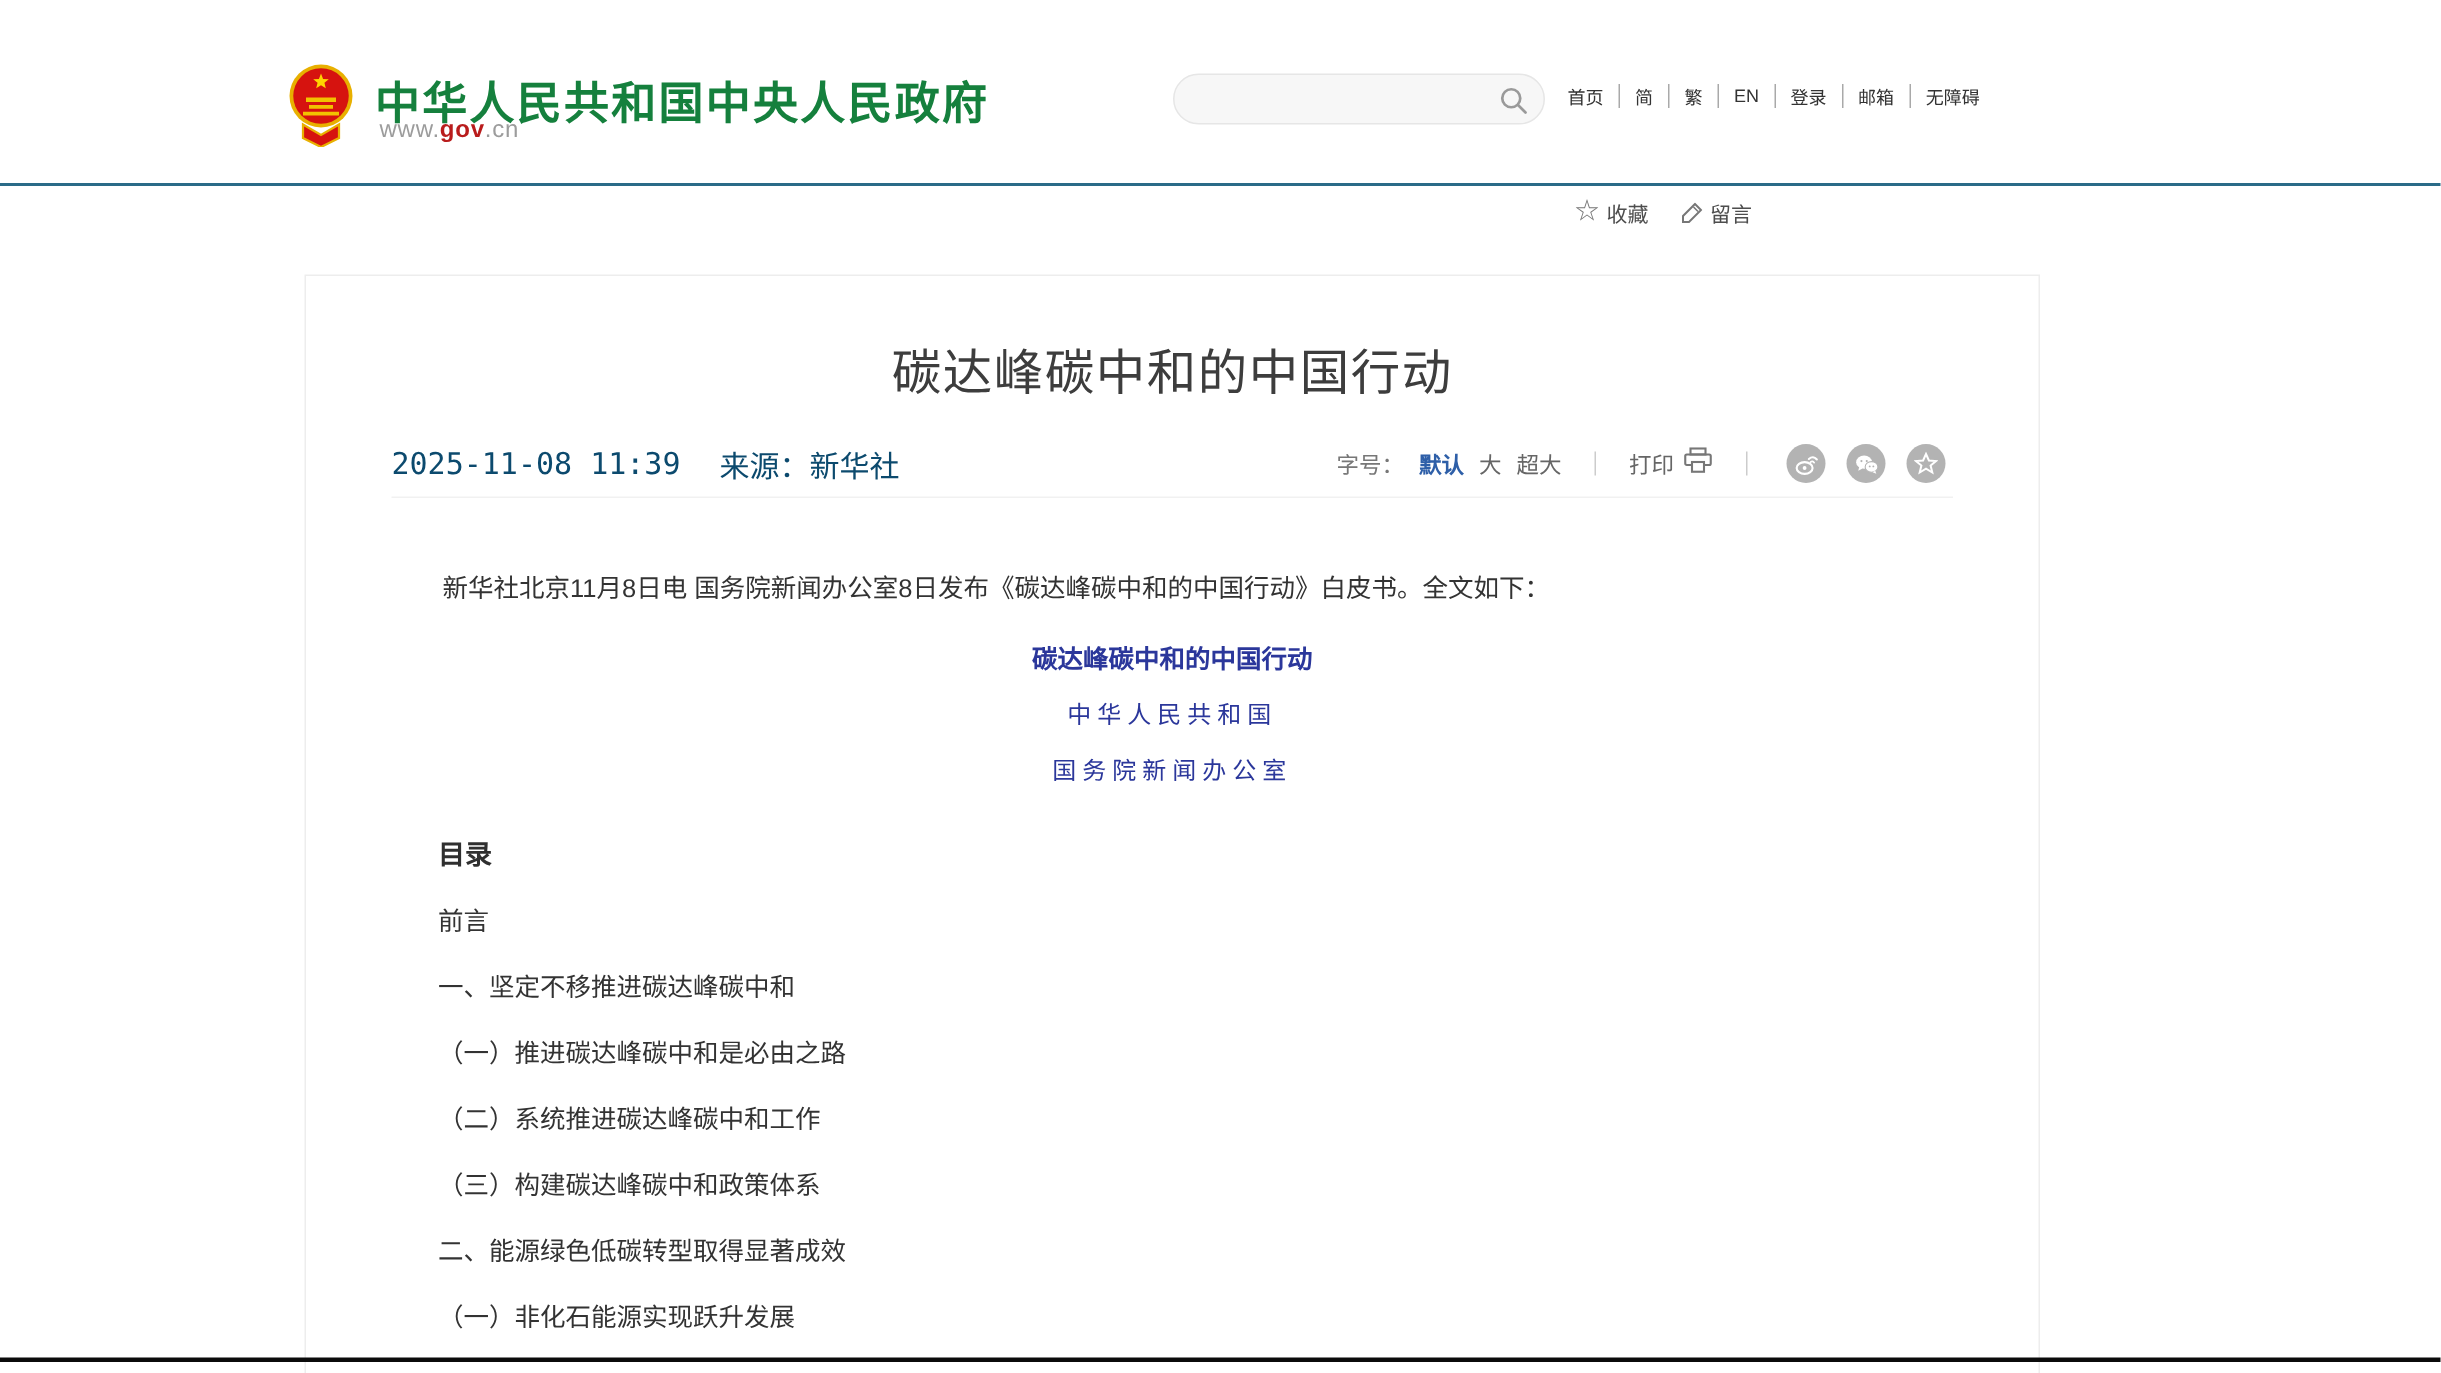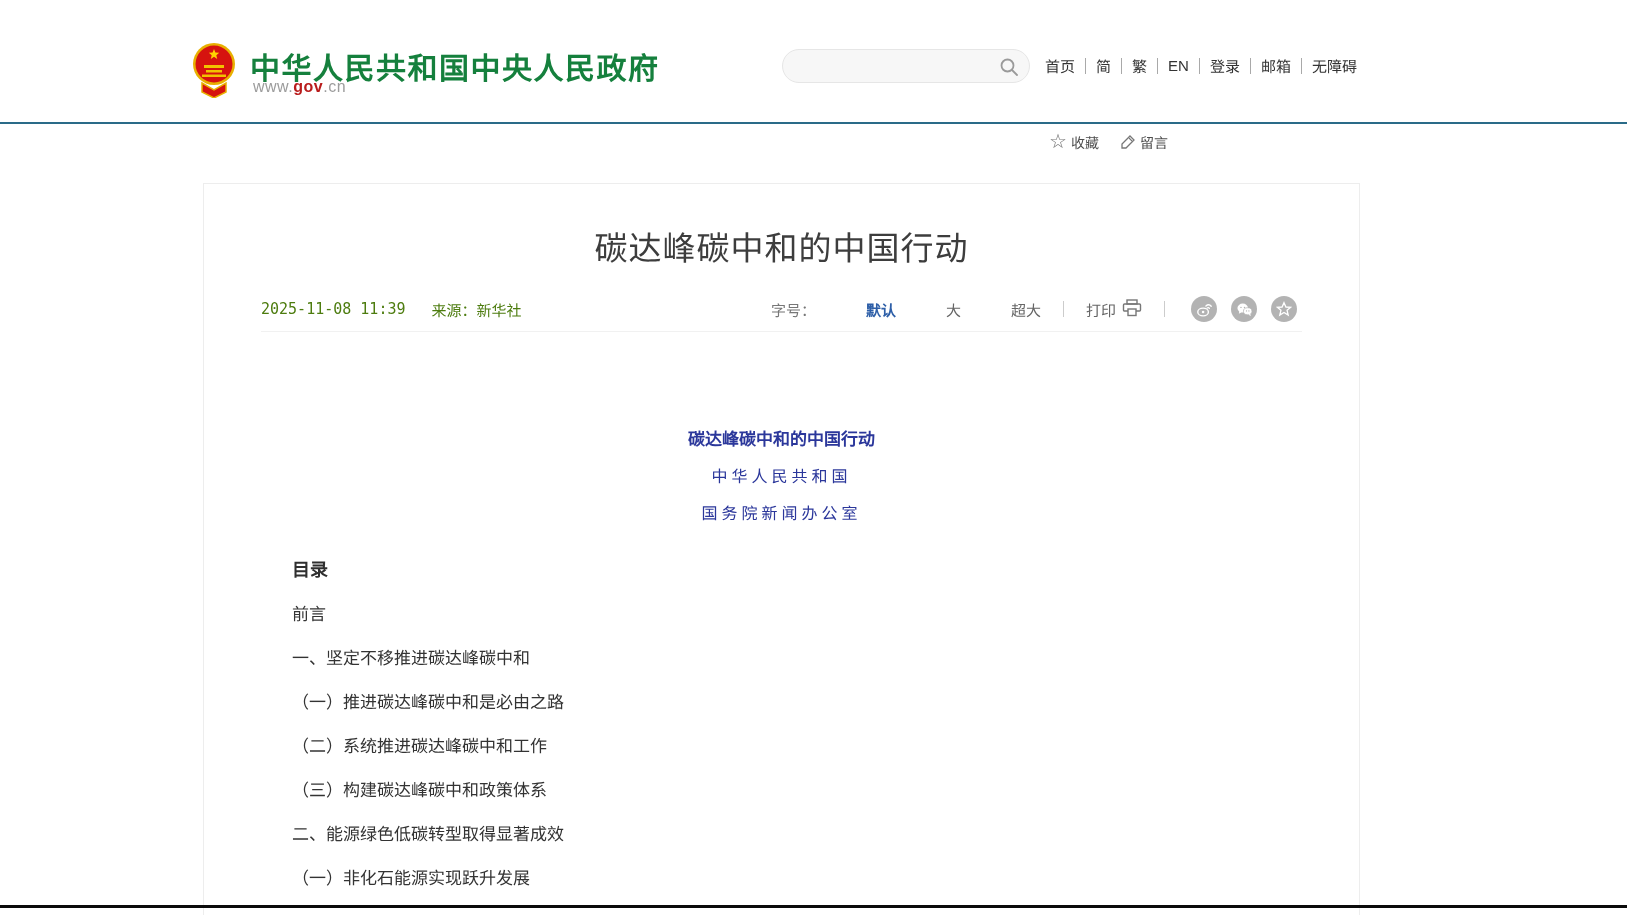--- a/index.html
+++ b/index.html
@@ -16,21 +16,21 @@
   .site-url { position:absolute; left:253px; top:78px; font-size:16px; color:#9c9c9c; letter-spacing:.5px; }
   .site-url .gov { color:#b91c1c; font-weight:bold; }
 
   .search-box { position:absolute; left:782px; top:49px; width:248px; height:34px;
                 background:#f7f7f7; border:1px solid #e6e6e6; border-radius:17px; }
   .search-box input { position:absolute; left:0; top:0; width:210px; height:32px; border:none;
                 background:transparent; outline:none; padding-left:16px; font-size:14px; color:#333; }
   .search-icon { position:absolute; right:10px; top:7px; width:20px; height:20px; cursor:pointer; }
 
   .top-nav { position:absolute; left:1045px; top:55px; display:flex; align-items:center;
-             font-size:15px; color:#333; white-space:nowrap; }
+             font-size:12px; color:#333; white-space:nowrap; }
   .top-nav .nav-item { padding:0 10px; cursor:pointer; }
   .top-nav .nav-item:first-child { padding-left:0; }
   .top-nav .nav-sep { width:1px; height:16px; background:#a9a9a9; }
 
   .teal-line { position:absolute; top:122px; left:0; width:100%; height:2px; background:#2a6b88; }
 
   
   .page-actions { position:absolute; top:132px; left:1050px; display:flex; gap:22px;
                   font-size:14px; color:#4d4d4d; align-items:center; }
   .page-actions .act { display:flex; align-items:center; gap:5px; cursor:pointer; }
@@ -38,23 +38,23 @@
 
   
   .card { position:absolute; left:203px; top:183px; width:1157px; height:737px;
           background:#fff; border:1px solid #ededed; }
 
   .article-title { position:absolute; top:38px; left:0; width:100%; text-align:center;
                    font-size:33px; color:#3d3d3d; font-weight:400; letter-spacing:1px; }
 
   .meta-row { position:absolute; top:112px; left:57px; right:62px; height:26px;
               display:flex; justify-content:space-between; align-items:center; }
-  .meta-left { display:flex; align-items:center; gap:26px; font-size:15px; color:#4d7c0f; }
+  .meta-left { display:flex; align-items:center; gap:26px; font-size:20px; color:#0c4a6e; }
   .meta-right { display:flex; align-items:center; gap:10px; font-size:15px; color:#777; }
-  .fs-link { cursor:pointer; color:#666;margin-left:40px; }
+  .fs-link { cursor:pointer; color:#666; }
   .fs-default { color:#2e5fa8; font-weight:bold; }
   .meta-sep { width:1px; height:16px; background:#ccc; margin:0 12px; }
   .print-wrap { display:flex; gap:6px; cursor:pointer; color:#666; }
   .share-circle { width:26px; height:26px; border-radius:50%; background:#b3b3b3;
                   display:flex; align-items:center; justify-content:center; cursor:pointer; margin-left:4px; }
 
   .meta-divider { position:absolute; top:147px; left:57px; right:57px; border-top:1px solid #f1f1f1; }
 
   .lead { position:absolute; top:196px; left:57px; right:57px; font-size:17px;
           line-height:26px; color:#333; text-indent:2em; }
@@ -178,20 +178,21 @@
       <span class="share-circle">
         <svg width="16" height="16" viewBox="0 0 24 24">
           <polygon points="12,2.5 14.9,9 22,9.5 16.6,14 18.3,21 12,17.2 5.7,21 7.4,14 2,9.5 9.1,9" fill="none" stroke="#fff" stroke-width="2"></polygon>
         </svg>
       </span>
     </div>
   </div>
 
   <div class="meta-divider"></div>
 
+  <div class="lead">新华社北京11月8日电 国务院新闻办公室8日发布《碳达峰碳中和的中国行动》白皮书。全文如下：</div>
 
   <div class="doc-block">
     <div class="doc-title">碳达峰碳中和的中国行动</div>
     <div class="doc-org serif">中华人民共和国</div>
     <div class="doc-org serif">国务院新闻办公室</div>
   </div>
 
   <div class="toc-block">
     <div class="toc-heading">目录</div>
     <div class="toc-item">前言</div>

